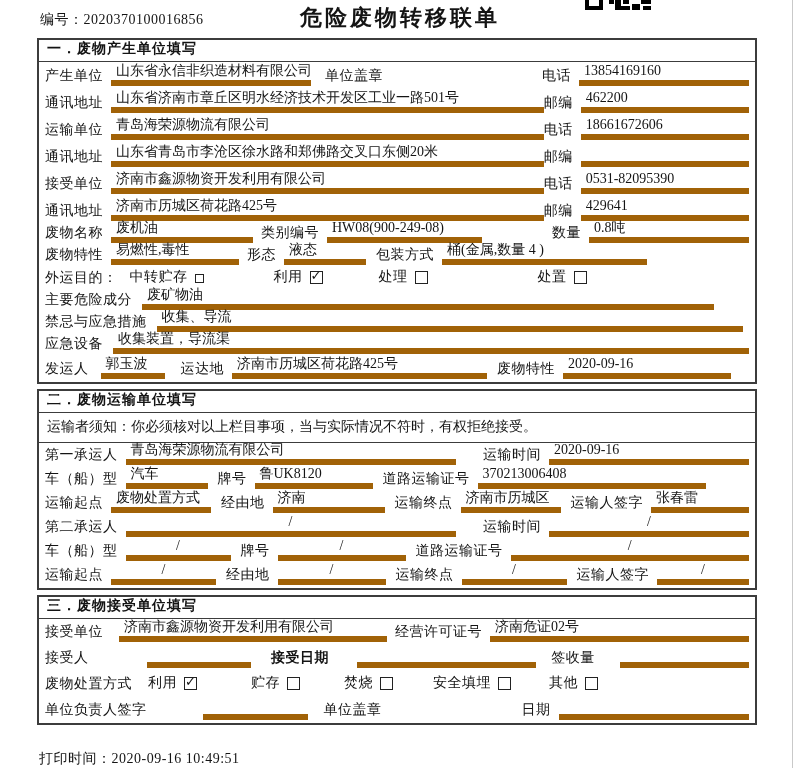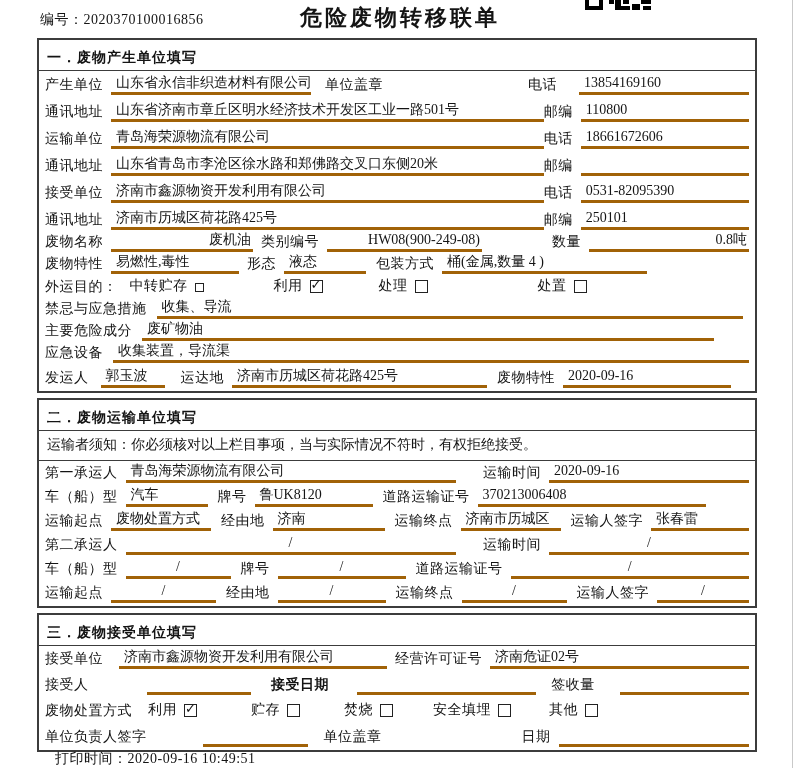--- a/index.html
+++ b/index.html
@@ -7,36 +7,36 @@
         font-family:"Liberation Serif","DejaVu Serif",serif;color:#141414;}
   .edge-line{position:absolute;right:3px;top:0;width:1px;height:768px;background:#c9c9c9;}
   .topbar{position:relative;height:38px;}
   .doc-no{position:absolute;left:40px;top:11px;font-size:14px;letter-spacing:.5px;}
   .page-title{position:absolute;left:120px;width:560px;top:3px;text-align:center;font-size:22px;font-weight:bold;
               font-family:"Liberation Sans","DejaVu Sans",sans-serif;letter-spacing:3px;}
   .qr-frag{position:absolute;left:585px;top:0;}
   .sections{position:absolute;left:37px;top:38px;width:720px;}
   .section{border:2px solid #3c3c3c;background:#fff;margin-bottom:5px;box-sizing:border-box;}
   .sec-title{font-family:"Liberation Sans","DejaVu Sans",sans-serif;font-weight:bold;font-size:14px;
-             padding:9px 8px 3px;border-bottom:1.5px solid #3c3c3c;letter-spacing:1px;}
+             padding:0 8px 3px;border-bottom:1.5px solid #3c3c3c;letter-spacing:1px;}
   .notice{font-size:14px;padding:5px 8px 6px;border-bottom:1.5px solid #3c3c3c;}
   .row{display:flex;align-items:flex-end;padding:0 6px 3px 6px;box-sizing:border-box;}
   .lbl{font-size:14px;white-space:nowrap;padding-bottom:1px;letter-spacing:.5px;}
-  .fld{border-bottom:3px solid #a16207;font-size:14px;white-space:nowrap;overflow:hidden;
+  .fld{border-bottom:6px solid #a16207;font-size:14px;white-space:nowrap;overflow:hidden;
        padding:0 2px 1px 5px;box-sizing:border-box;line-height:16px;min-height:17px;}
   .fld.grow{flex:1;}
   .fld.ctr{text-align:center;padding-left:2px;}
   .spacer{flex:1;}
   .cbseg{display:flex;align-items:center;padding-bottom:2px;}
   .cb-lbl{font-size:14px;white-space:nowrap;letter-spacing:.5px;}
   .cb-box{display:inline-block;position:relative;width:11px;height:11px;border:1.4px solid #222;
           margin-left:7px;box-sizing:content-box;background:#fff;}
   .cb-box.small{width:7px;height:7px;margin-top:3px;}
   .cb-box .chk{position:absolute;left:0px;top:-4px;font-size:13px;font-family:"DejaVu Sans",sans-serif;color:#111;}
-  .footer{position:absolute;left:55px;top:750px;font-size:14px;letter-spacing:.5px;}
+  .footer{position:absolute;left:39px;top:750px;font-size:14px;letter-spacing:.5px;}
 </style>
 </head>
 <body>
 
 <div class="page">
   <div class="edge-line"></div>
 
   <div class="topbar">
     <div class="doc-no"><span>编号：</span><span>2020370100016856</span></div>
     <div class="page-title">危险废物转移联单</div>
@@ -56,28 +56,28 @@
 
   <div class="sections">
       <div class="section">
         <div class="sec-title">一．废物产生单位填写</div>
         <div class="row" style="height: 27px;">
           <span class="lbl">产生单位</span>
           <span class="fld" style="width: 200px; margin-left: 8px;">山东省永信非织造材料有限公司</span>
           <span class="lbl" style="margin-left: 14px;">单位盖章</span>
           <span class="spacer"></span>
           <span class="lbl">电话</span>
-          <span class="fld" style="width: 170px; margin-left: 22px;">13854169160</span>
+          <span class="fld" style="width: 170px; margin-left: 8px;">13854169160</span>
         </div>
         <div class="row" style="height: 27px;">
           <span class="lbl">通讯地址</span>
           <span class="fld" style="width: 437px; margin-left: 8px;">山东省济南市章丘区明水经济技术开发区工业一路501号</span>
           <span class="spacer"></span>
           <span class="lbl">邮编</span>
-          <span class="fld" style="width: 170px; margin-left: 8px;">110800</span>
+          <span class="fld" style="width: 170px; margin-left: 8px;">462200</span>
         </div>
         <div class="row" style="height: 27px;">
           <span class="lbl">运输单位</span>
           <span class="fld" style="width: 437px; margin-left: 8px;">青岛海荣源物流有限公司</span>
           <span class="spacer"></span>
           <span class="lbl">电话</span>
           <span class="fld" style="width: 170px; margin-left: 8px;">18661672606</span>
         </div>
         <div class="row" style="height: 27px;">
           <span class="lbl">通讯地址</span>
@@ -91,23 +91,23 @@
           <span class="fld" style="width: 437px; margin-left: 8px;">济南市鑫源物资开发利用有限公司</span>
           <span class="spacer"></span>
           <span class="lbl">电话</span>
           <span class="fld" style="width: 170px; margin-left: 8px;">0531-82095390</span>
         </div>
         <div class="row" style="height: 27px;">
           <span class="lbl">通讯地址</span>
           <span class="fld" style="width: 437px; margin-left: 8px;">济南市历城区荷花路425号</span>
           <span class="spacer"></span>
           <span class="lbl">邮编</span>
-          <span class="fld" style="width: 170px; margin-left: 8px;">250101</span>
-        </div>
-        <div class="row" style="height: 22px; text-align: right;">
+          <span class="fld" style="width: 170px; margin-left: 8px;">429641</span>
+        </div>
+        <div class="row" style="height: 22px;">
           <span class="lbl">废物名称</span>
           <span class="fld" style="width: 142px; margin-left: 8px;">废机油</span>
           <span class="lbl" style="margin-left: 8px;">类别编号</span>
           <span class="fld" style="width: 155px; margin-left: 8px;">HW08(900-249-08)</span>
           <span class="spacer"></span>
           <span class="lbl">数量</span>
           <span class="fld" style="width: 160px; margin-left: 8px;">0.8吨</span>
         </div>
         <div class="row" style="height: 22px;">
           <span class="lbl">废物特性</span>
@@ -132,26 +132,26 @@
           <span class="cbseg" style="margin-left: 56px;">
             <span class="cb-lbl">处理</span>
             <span class="cb-box"></span>
           </span>
           <span class="cbseg" style="margin-left: 110px;">
             <span class="cb-lbl">处置</span>
             <span class="cb-box"></span>
           </span>
         </div>
         <div class="row" style="height: 22px;">
+          <span class="lbl">主要危险成分</span>
+          <span class="fld" style="width: 572px; margin-left: 10px;">废矿物油</span>
+        </div>
+        <div class="row" style="height: 22px;">
           <span class="lbl">禁忌与应急措施</span>
           <span class="fld" style="width: 586px; margin-left: 10px;">收集、导流</span>
-        </div>
-        <div class="row" style="height: 22px;">
-          <span class="lbl">主要危险成分</span>
-          <span class="fld" style="width: 572px; margin-left: 10px;">废矿物油</span>
         </div>
         <div class="row" style="height: 22px;">
           <span class="lbl">应急设备</span>
           <span class="fld" style="width: 645px; margin-left: 10px;">收集装置，导流渠</span>
         </div>
         <div class="row" style="height: 25px;">
           <span class="lbl">发运人</span>
           <span class="fld" style="width: 64px; margin-left: 12px;">郭玉波</span>
           <span class="lbl" style="margin-left: 16px;">运达地</span>
           <span class="fld" style="width: 255px; margin-left: 8px;">济南市历城区荷花路425号</span>

